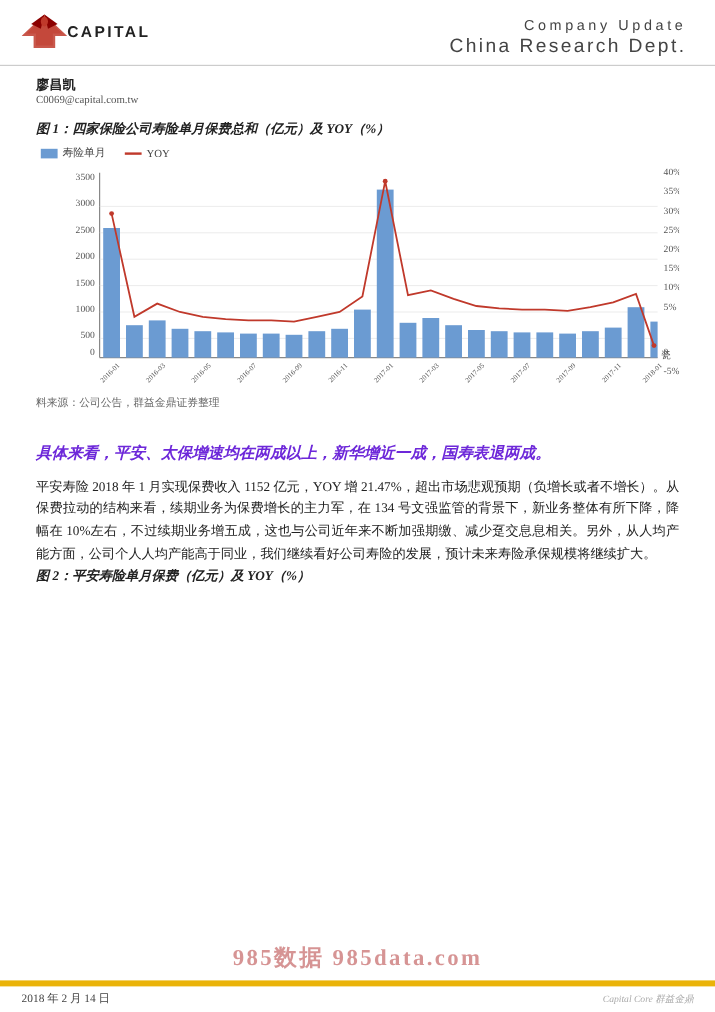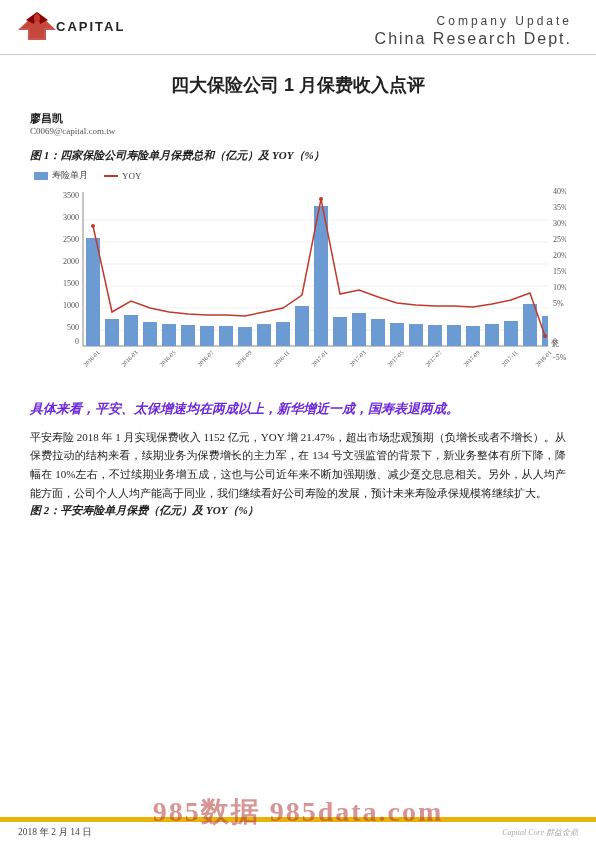--- a/index.html
+++ b/index.html
@@ -131,24 +131,24 @@
       align-items: center;
       padding: 4px 18px;
       border-top: 5px solid #eab308;
       font-size: 9.5px;
       color: #444;
     }
 
     
     .watermark {
       position: absolute;
-      bottom: 12px;
+      bottom: 32px;
       left: 50%;
       transform: translateX(-50%);
-      font-size: 28px;
+      font-size: 19px;
       font-weight: bold;
       color: rgba(180,60,60,0.55);
       white-space: nowrap;
       letter-spacing: 2px;
       pointer-events: none;
       z-index: 10;
     }
 
     
     .legend {
@@ -195,21 +195,20 @@
       <div class="logo-text">CAPITAL</div>
     </div>
     <div class="header-right">
       <div class="line1">Company  Update</div>
       <div class="line2">China  Research  Dept.</div>
     </div>
   </div>
 
   <div class="content">
 
-    <div class="main-title">四大保险公司 1 月保费收入点评</div>
 
     <div class="two-col">
       <div class="left-col">
         <div class="author-name">廖昌凯</div>
         <div class="author-email">C0069@capital.com.tw</div>
       </div>
     </div>
 
     <div class="chart-section">
       <div class="chart-title">图 1：四家保险公司寿险单月保费总和（亿元）及 YOY（%）</div>
@@ -327,20 +326,21 @@
         <text x="316" y="176" font-size="6" text-anchor="middle" fill="#555" transform="rotate(-45,316,176)">2017-03</text>
         <text x="354" y="176" font-size="6" text-anchor="middle" fill="#555" transform="rotate(-45,354,176)">2017-05</text>
         <text x="392" y="176" font-size="6" text-anchor="middle" fill="#555" transform="rotate(-45,392,176)">2017-07</text>
         <text x="430" y="176" font-size="6" text-anchor="middle" fill="#555" transform="rotate(-45,430,176)">2017-09</text>
         <text x="468" y="176" font-size="6" text-anchor="middle" fill="#555" transform="rotate(-45,468,176)">2017-11</text>
         <text x="502" y="176" font-size="6" text-anchor="middle" fill="#555" transform="rotate(-45,502,176)">2018-01</text>
 
         <text x="508" y="162" font-size="8" fill="#555">瓷</text>
       </svg>
 
+      <div class="chart-source">料来源：公司公告，群益金鼎证券整理</div>
     </div>
 
     <div class="section-heading">具体来看，平安、太保增速均在两成以上，新华增近一成，国寿表退两成。</div>
 
     <div class="body-text">平安寿险 2018 年 1 月实现保费收入 1152 亿元，YOY 增 21.47%，超出市场悲观预期（负增长或者不增长）。从保费拉动的结构来看，续期业务为保费增长的主力军，在 134 号文强监管的背景下，新业务整体有所下降，降幅在 10%左右，不过续期业务增五成，这也与公司近年来不断加强期缴、减少趸交息息相关。另外，从人均产能方面，公司个人人均产能高于同业，我们继续看好公司寿险的发展，预计未来寿险承保规模将继续扩大。</div>
 
     <div class="chart-title" style="">图 2：平安寿险单月保费（亿元）及 YOY（%）</div>
 
   </div>
 

